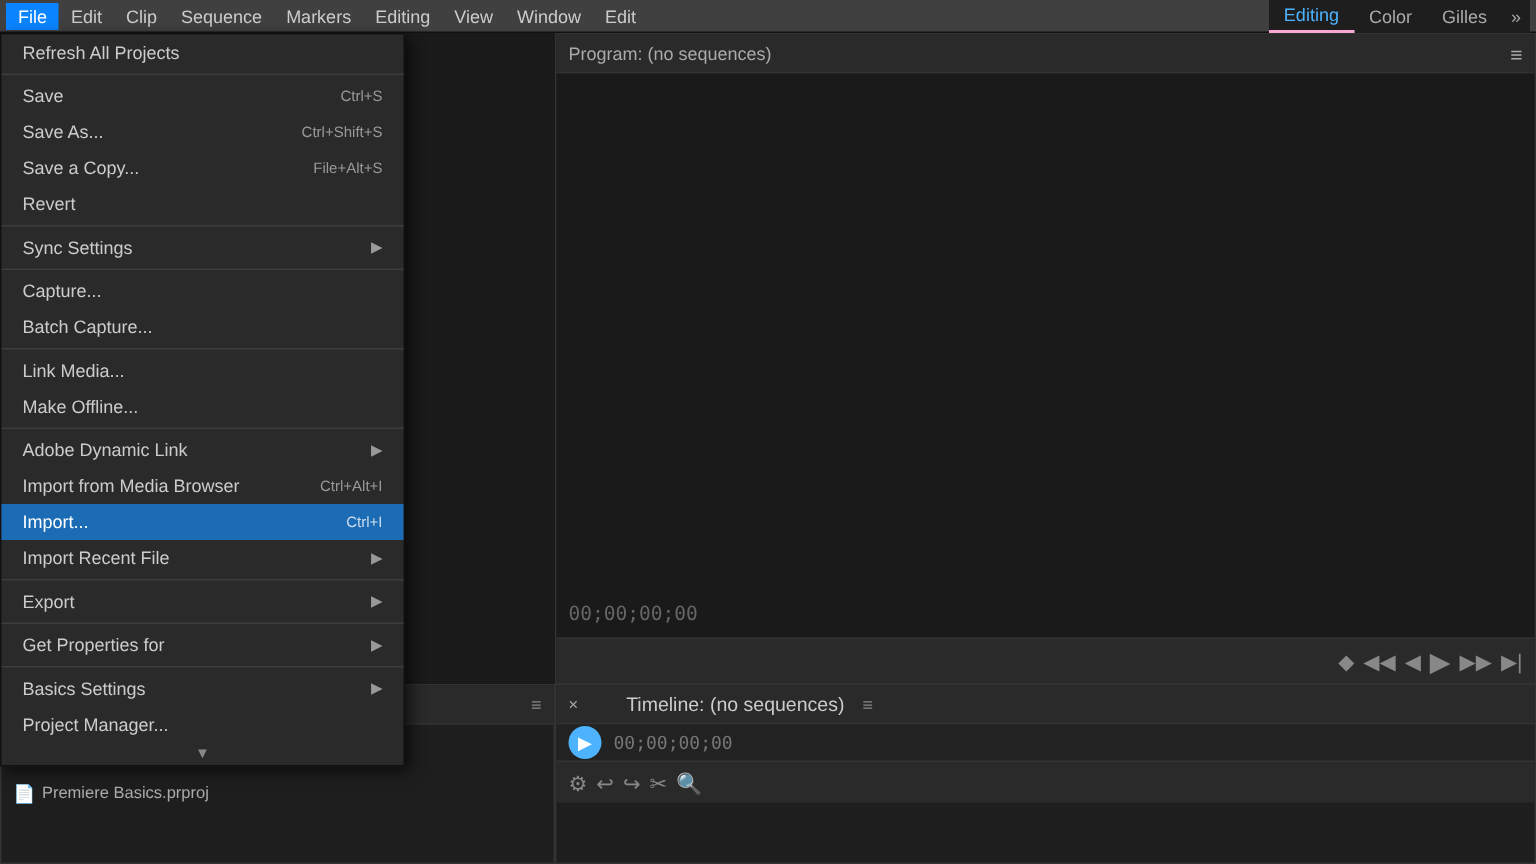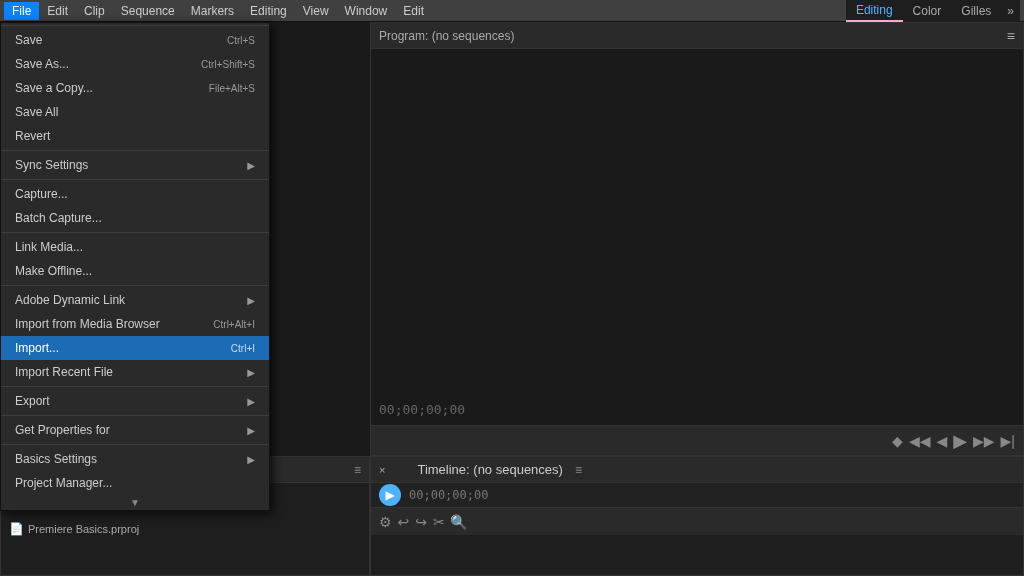--- a/index.html
+++ b/index.html
@@ -294,40 +294,40 @@
     <div class="workspace-tab-chevron">»</div>
   </div>
 </div>
 
 <div class="main-layout">
 
   <div class="left-panel">
 
     <div class="dropdown-menu">
 
+      <div class="menu-item">
+        <span>Refresh All Projects</span>
+      </div>
       <div class="menu-separator"></div>
 
       <div class="menu-item">
         <span>Save</span>
         <span class="shortcut">Ctrl+S</span>
       </div>
 
       <div class="menu-item">
         <span>Save As...</span>
         <span class="shortcut">Ctrl+Shift+S</span>
       </div>
 
       <div class="menu-item">
         <span>Save a Copy...</span>
         <span class="shortcut">File+Alt+S</span>
       </div>
 
-      <div class="menu-item">
-        <span>Save All</span>
-      </div>
 
       <div class="menu-item">
         <span>Revert</span>
       </div>
       <div class="menu-separator"></div>
 
       <div class="menu-item">
         <span>Sync Settings</span>
         <span class="arrow">▶</span>
       </div>

